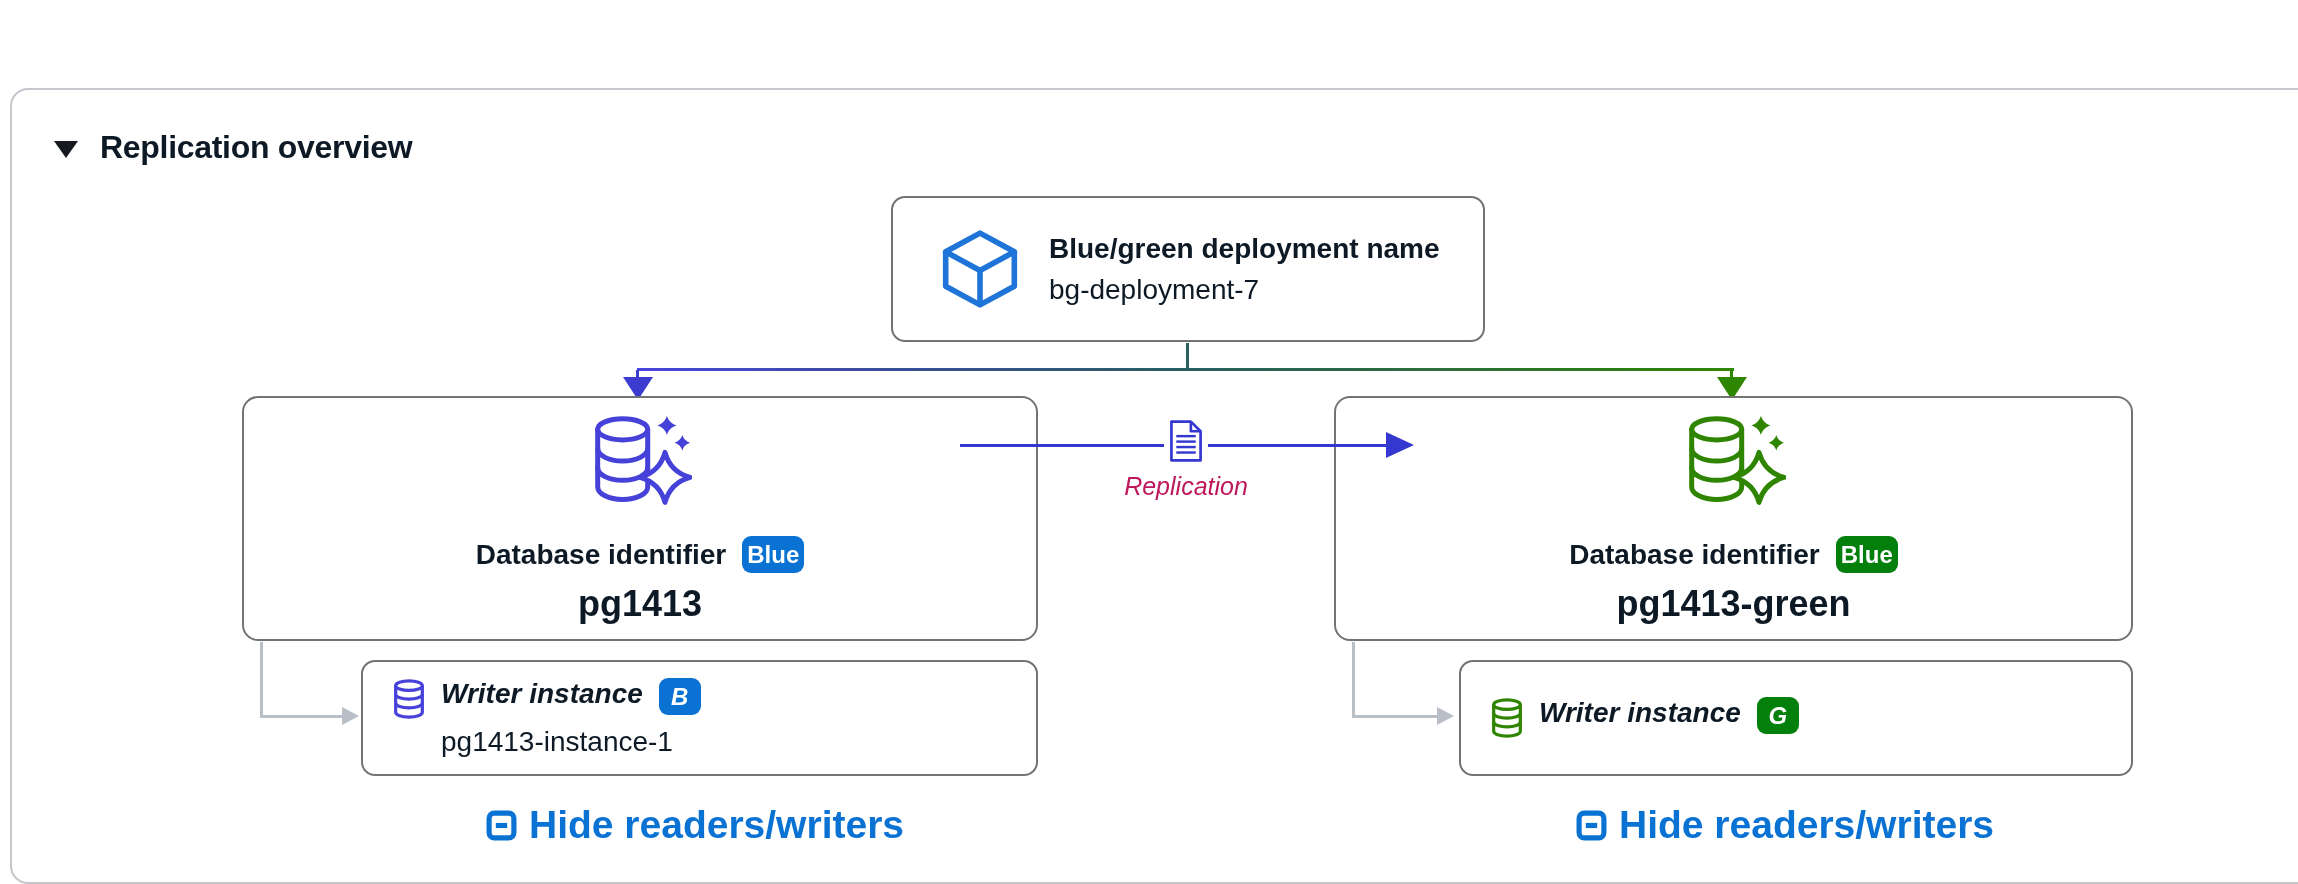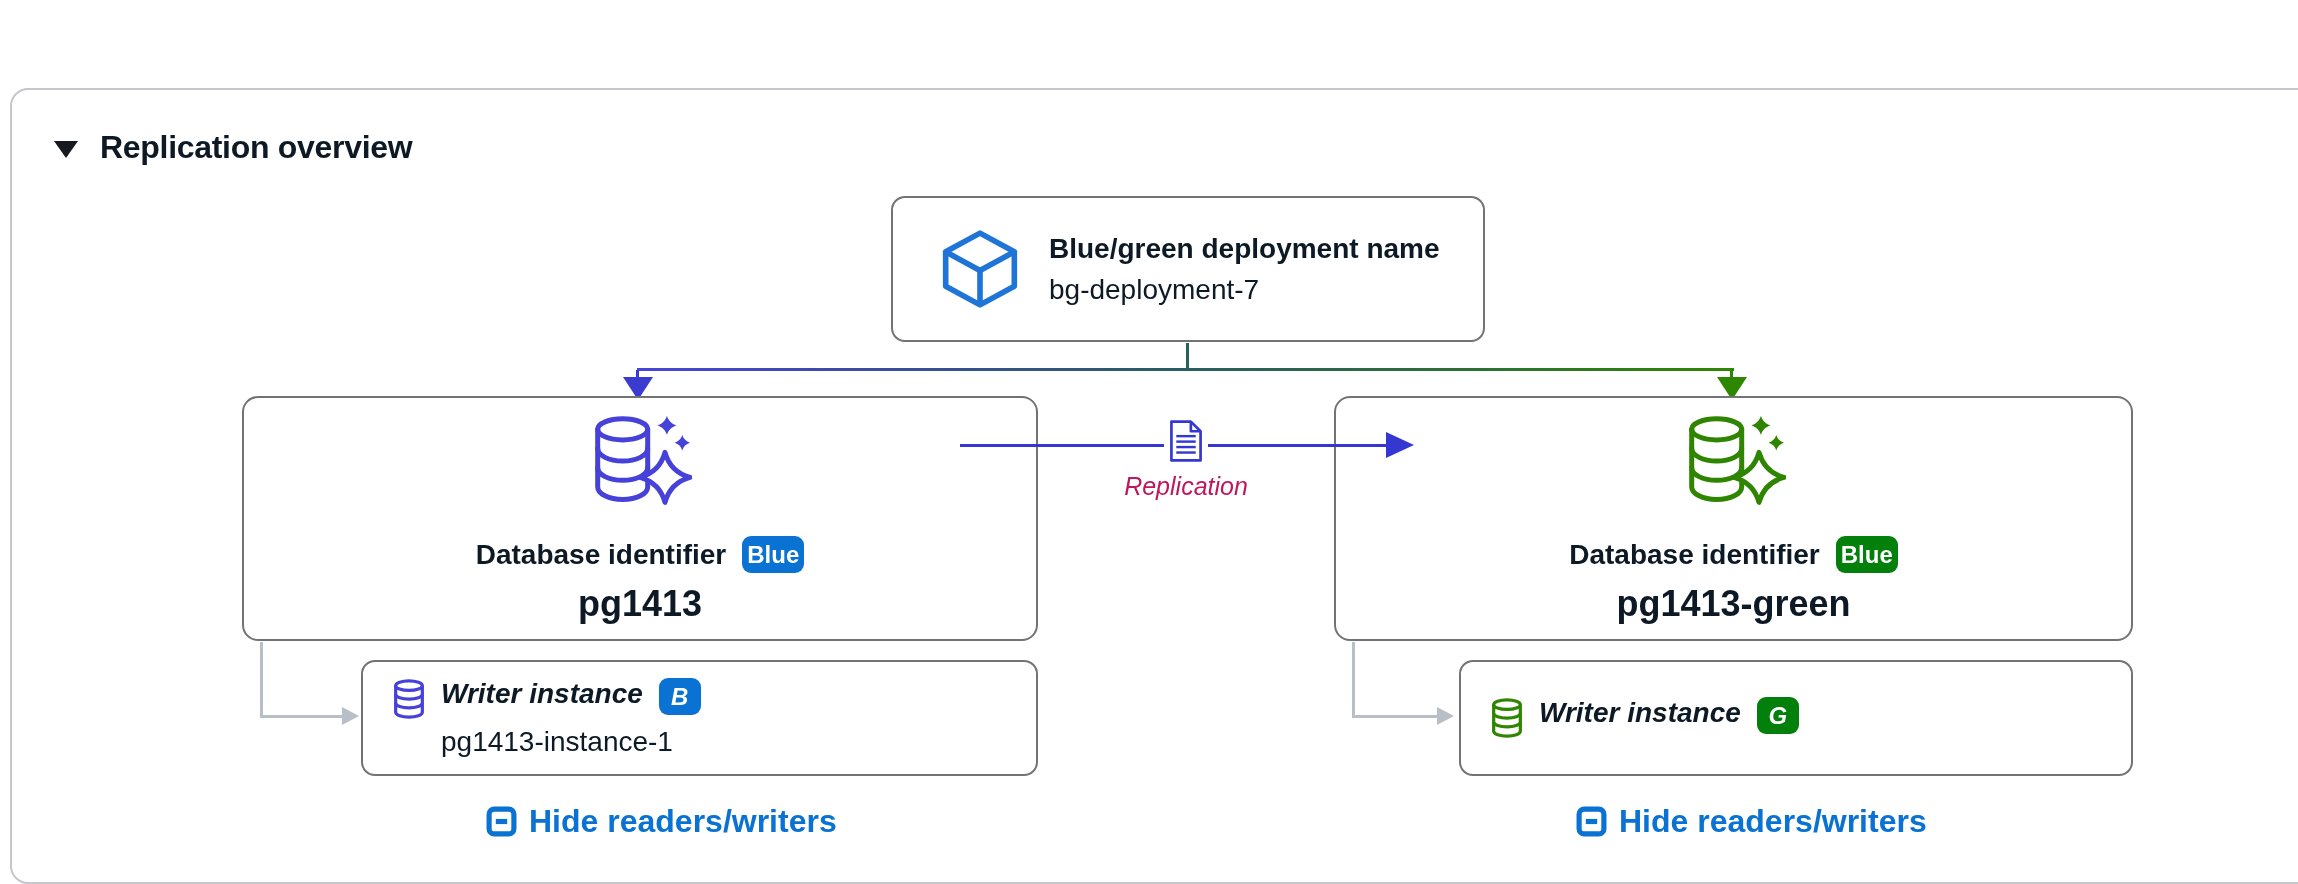--- a/index.html
+++ b/index.html
@@ -77,21 +77,21 @@
       justify-content:center;padding-left:30px;}
   .writer-blue-box{left:361px;top:660px;width:677px;}
   .writer-green-box{left:1459px;top:660px;width:674px;}
   .writer-row{display:flex;align-items:flex-start;gap:16px;font-style:italic;}
   .writer-label{font-size:28px;font-weight:700;}
   .writer-name{font-size:28px;margin-left:48px;margin-top:6px;}
 
   .toggle{display:flex;align-items:center;gap:12px;cursor:pointer;text-decoration:none;}
   .toggle-blue{left:486px;top:803px;}
   .toggle-green{left:1576px;top:803px;}
-  .toggle-label{font-size:32px;font-weight:700;color:#0972d3;}
+  .toggle-label{font-size:39px;font-weight:700;color:#0972d3;}
 
   svg{display:block;}
 </style>
 </head>
 <body>
 
 <div class="stage">
 
 
   <div class="abs panel"></div>

